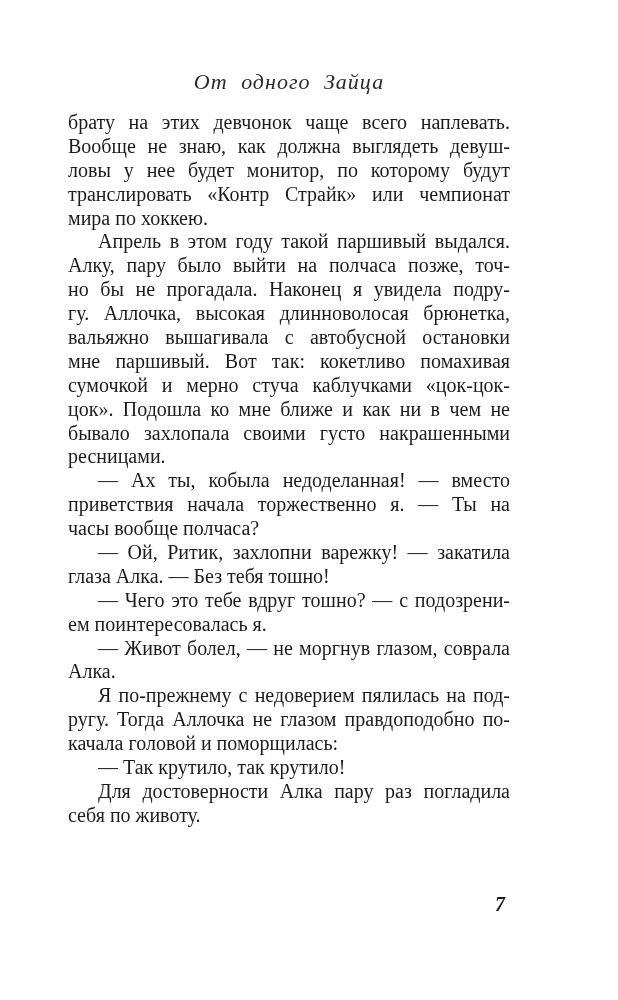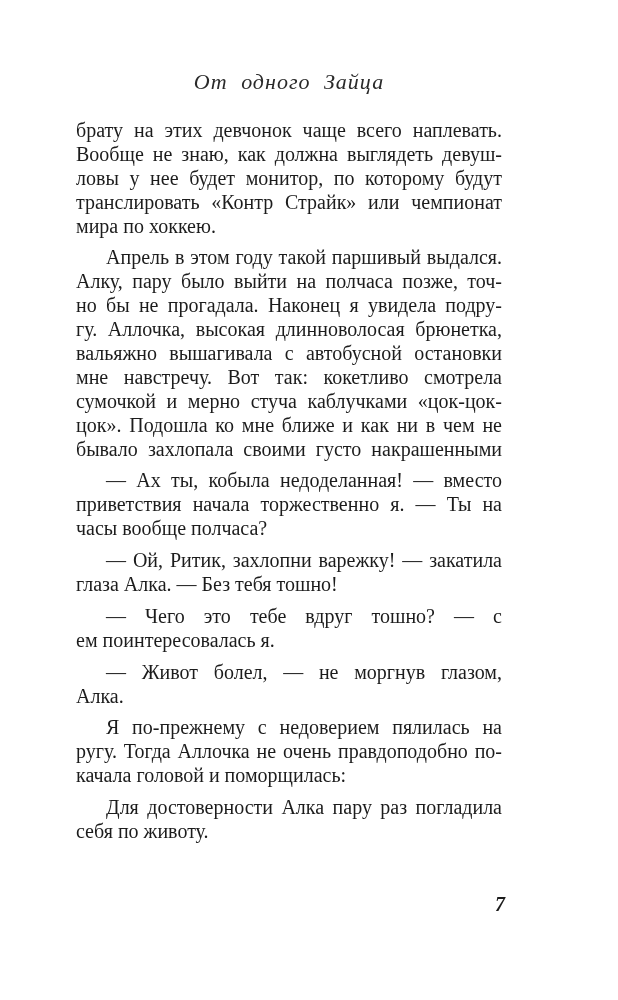--- a/index.html
+++ b/index.html
@@ -29,21 +29,21 @@
     color: #2a2a2a;
   }
   .text-block {
     position: absolute;
     top: 111px;
     left: 68px;
     width: 442px;
     font-size: 20px;
   }
   .para {
-    margin: 8px;
+    margin: 0;
     padding: 0;
   }
   .line {
     line-height: 23.9px;
     height: 23.9px;
     text-align: justify;
     text-align-last: justify;
     text-justify: inter-word;
     white-space: normal;
     overflow: hidden;
@@ -79,46 +79,50 @@
         <div class="line">ловы у нее будет монитор, по которому будут</div>
         <div class="line">транслировать «Контр Страйк» или чемпионат</div>
         <div class="line last">мира по хоккею.</div>
       </div>
       <div class="para">
         <div class="line first-indent">Апрель в этом году такой паршивый выдался.</div>
         <div class="line">Алку, пару было выйти на полчаса позже, точ-</div>
         <div class="line">но бы не прогадала. Наконец я увидела подру-</div>
         <div class="line">гу. Аллочка, высокая длинноволосая брюнетка,</div>
         <div class="line">вальяжно вышагивала с автобусной остановки</div>
-        <div class="line">мне навстречу. Вот так: кокетливо смотрела</div>
+        <div class="line">мне паршивый. Вот так: кокетливо помахивая</div>
         <div class="line">сумочкой и мерно стуча каблучками «цок-цок-</div>
         <div class="line">цок». Подошла ко мне ближе и как ни в чем не</div>
         <div class="line">бывало захлопала своими густо накрашенными</div>
+        <div class="line last">ресницами.</div>
       </div>
       <div class="para">
         <div class="line first-indent">— Ах ты, кобыла недоделанная! — вместо</div>
         <div class="line">приветствия начала торжественно я. — Ты на</div>
         <div class="line last">часы вообще полчаса?</div>
       </div>
       <div class="para">
         <div class="line first-indent">— Ой, Ритик, захлопни варежку! — закатила</div>
         <div class="line last">глаза Алка. — Без тебя тошно!</div>
       </div>
       <div class="para">
         <div class="line first-indent">— Чего это тебе вдруг тошно? — с подозрени-</div>
         <div class="line last">ем поинтересовалась я.</div>
       </div>
       <div class="para">
         <div class="line first-indent">— Живот болел, — не моргнув глазом, соврала</div>
         <div class="line last">Алка.</div>
       </div>
       <div class="para">
         <div class="line first-indent">Я по-прежнему с недоверием пялилась на под-</div>
-        <div class="line">ругу. Тогда Аллочка не очень правдоподобно по-</div>
+        <div class="line">ругу. Тогда Аллочка не глазом правдоподобно по-</div>
         <div class="line last">качала головой и поморщилась:</div>
+      </div>
+      <div class="para">
+        <div class="line last first-indent">— Так крутило, так крутило!</div>
       </div>
       <div class="para">
         <div class="line first-indent">Для достоверности Алка пару раз погладила</div>
         <div class="line last">себя по животу.</div>
       </div>
     </div>
 
   <div class="page-number">7</div>
 </div>
 

